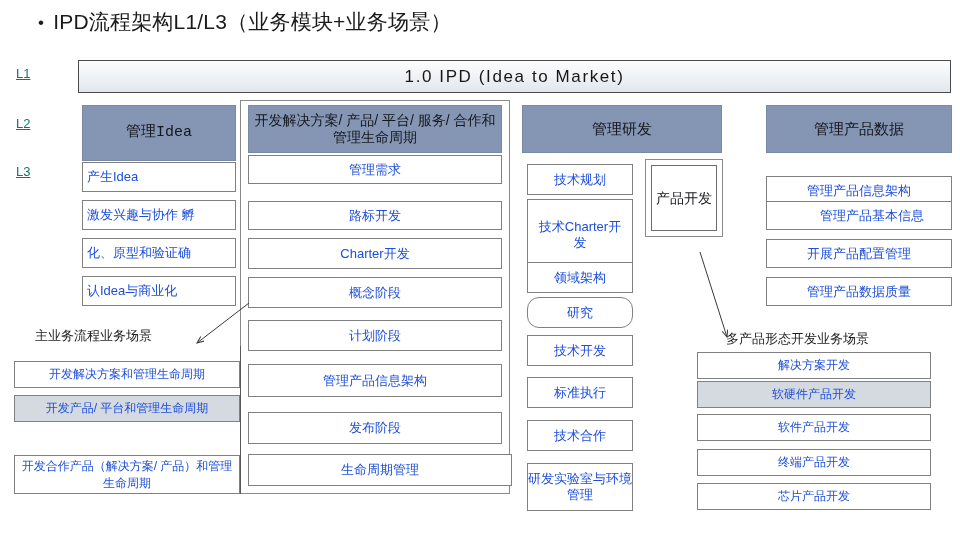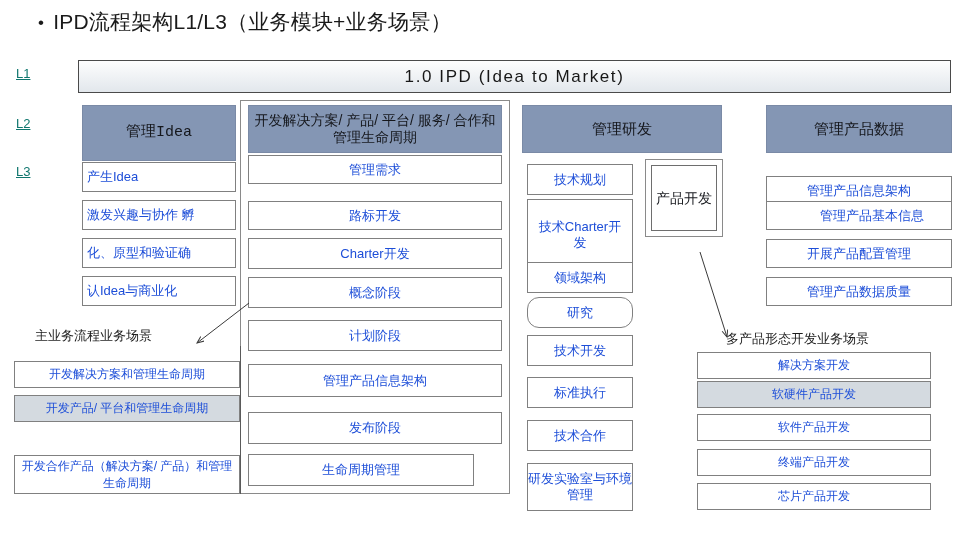--- a/index.html
+++ b/index.html
@@ -142,21 +142,21 @@
   </div>
   <div class="cell" style="left:248px; top:320px; width:254px; height:31px;">
     <span>计划阶段</span>
   </div>
   <div class="cell" style="left:248px; top:364px; width:254px; height:33px;">
     <span>管理产品信息架构</span>
   </div>
   <div class="cell" style="left:248px; top:412px; width:254px; height:32px;">
     <span>发布阶段</span>
   </div>
-  <div class="cell" style="left:248px; top:454px; width:226px; height:32px;">
+  <div class="cell" style="left:248px; top:454px; width:264px; height:32px;">
     <span>生命周期管理</span>
   </div>
 
   <div class="cell" style="left:527px; top:164px; width:106px; height:31px;">
     <span>技术规划</span>
   </div>
   <div class="cell" style="left:527px; top:199px; width:106px; height:71px; padding:0 6px;">
     <span>技术Charter开发</span>
   </div>
   <div class="cell" style="left:527px; top:262px; width:106px; height:31px;">

